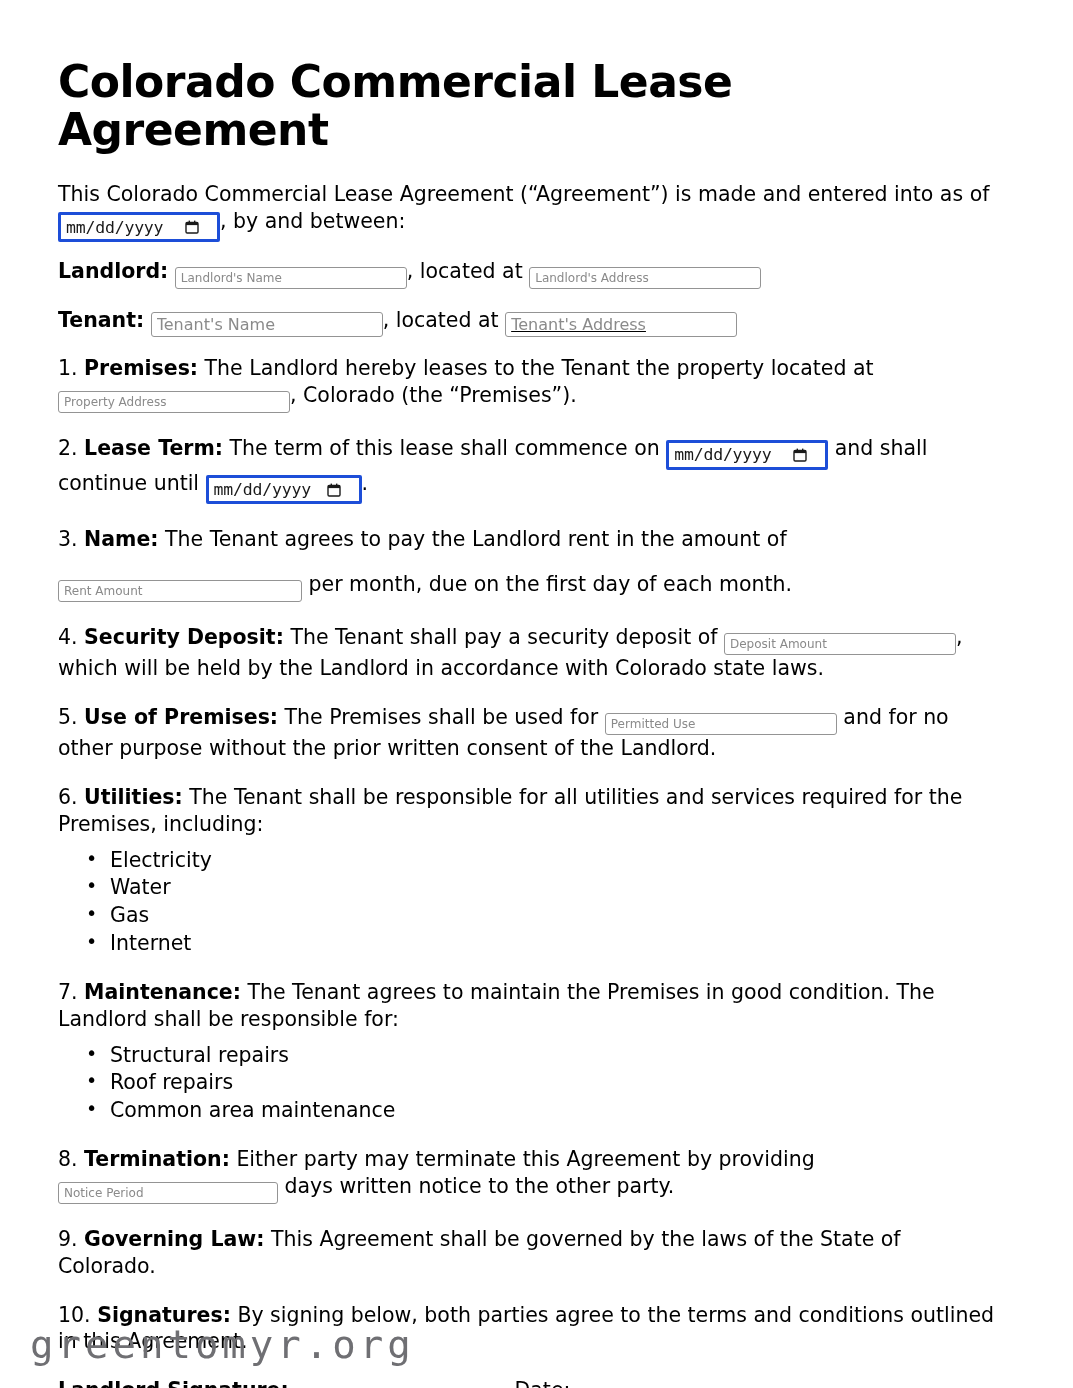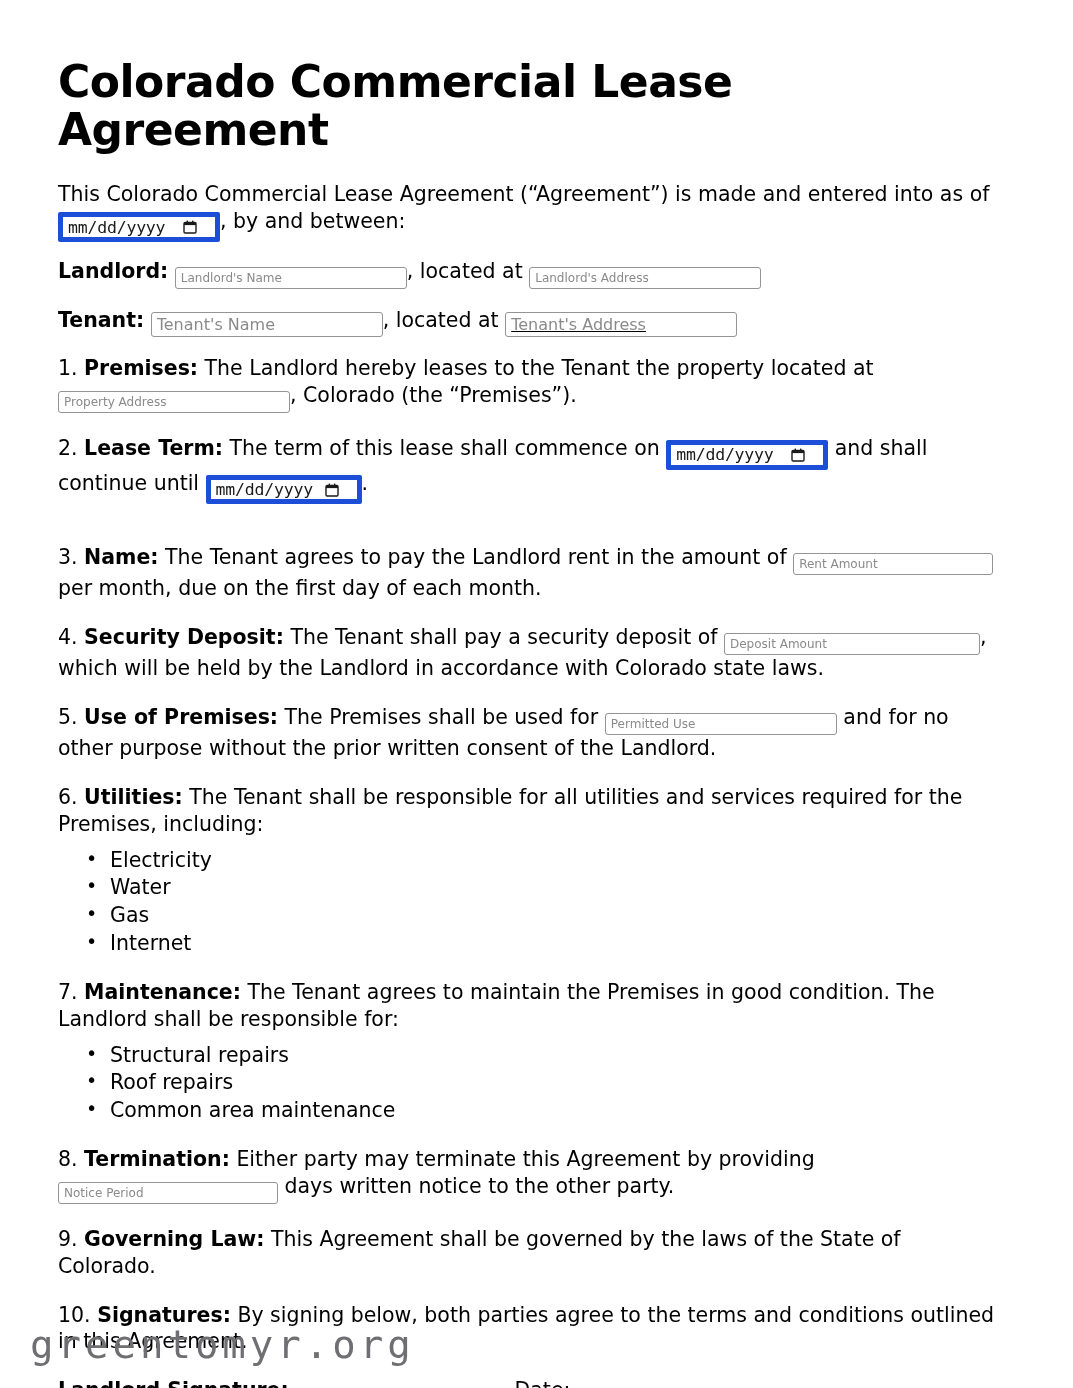--- a/index.html
+++ b/index.html
@@ -67,31 +67,31 @@
     font-size: 16px;
     padding: 2px 5px;
     vertical-align: -3px;
   }
 
   .w-name     { width: 232px; }
   .w-addr     { width: 232px; }
   .w-tname    { width: 232px; }
   .w-taddr    { width: 232px; text-decoration: underline; }
   .w-prop     { width: 232px; }
-  .w-rent     { width: 200px; margin-top: 27px; }
-  .w-deposit  { width: 256px; }
+  .w-rent     { width: 244px; margin-top: 27px; }
+  .w-deposit  { width: 232px; }
   .w-use      { width: 232px; }
   .w-notice   { width: 220px; }
 
   
   .datefield {
     display: inline-flex;
     align-items: center;
     justify-content: space-between;
-    border: 5px solid #1d4ed8;
+    border: 3px solid #1d4ed8;
     border-radius: 2px;
     background: #fff;
     box-sizing: border-box;
     padding: 2px 18px 2px 5px;
     vertical-align: -5px;
     font-family: "DejaVu Sans Mono", monospace;
     font-size: 16.5px;
     color: #1a1a1a;
     letter-spacing: -0.2px;
     cursor: default;

